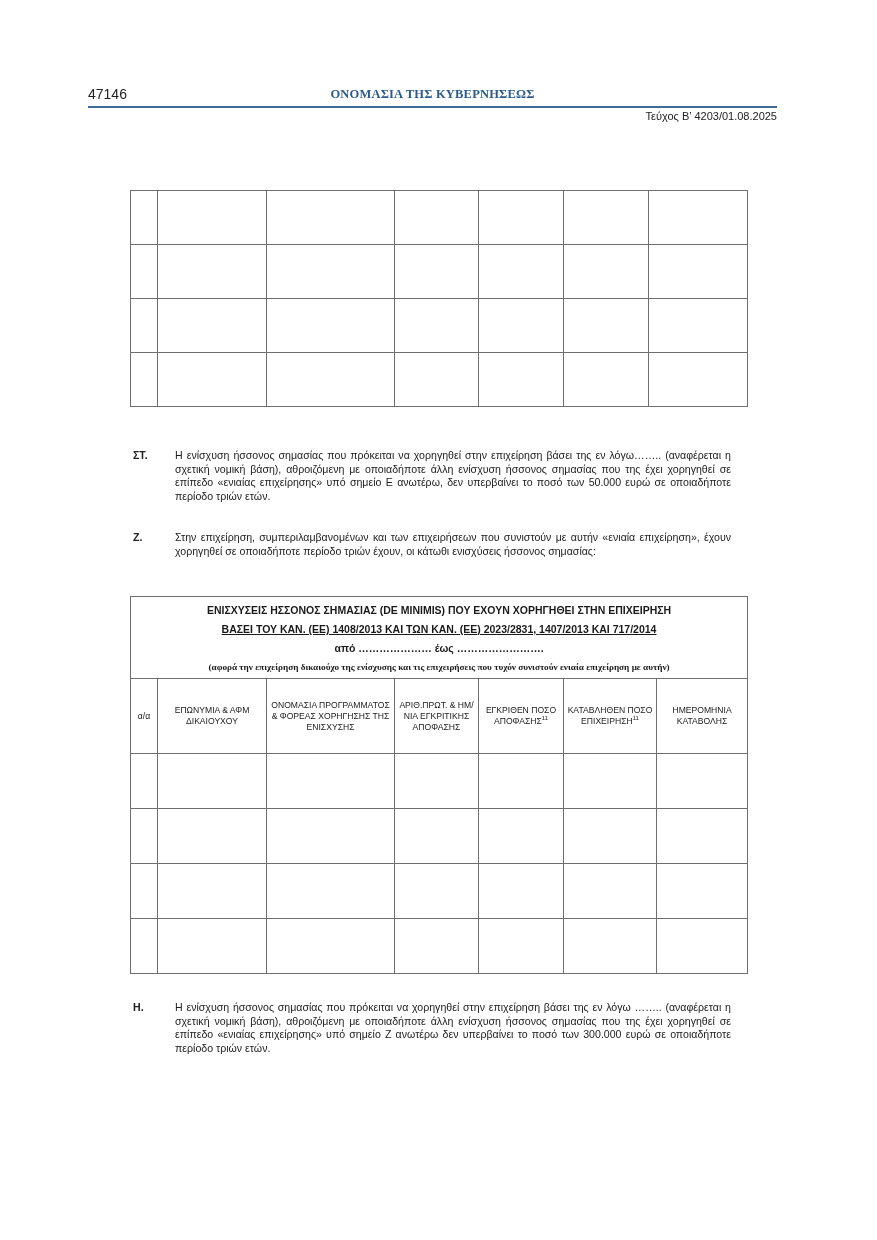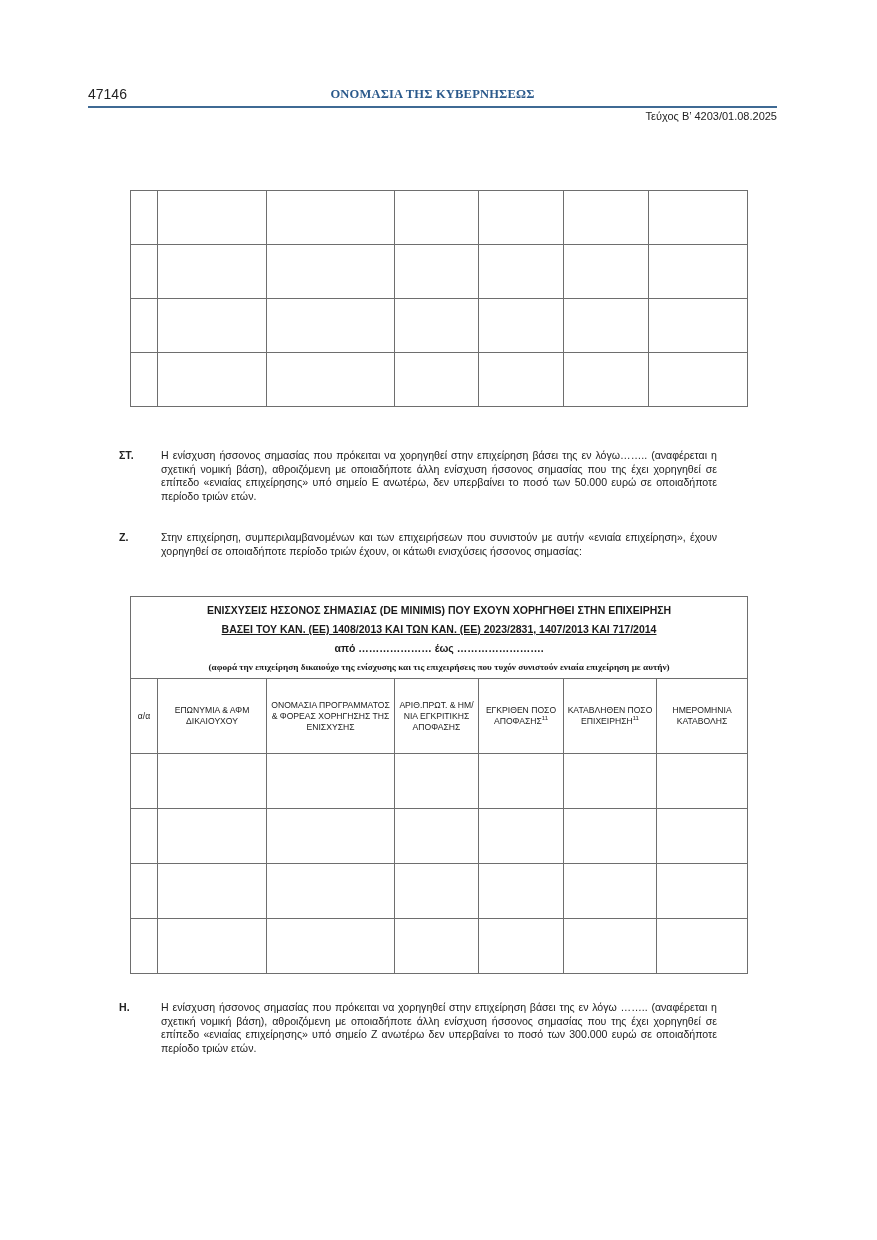--- a/index.html
+++ b/index.html
@@ -19,21 +19,21 @@
     #t1 td { height: 53px; }
     #t2 { left: 130px; top: 596px; width: 617px; }
     #t2 .title-cell { text-align: center; font-size: 10.5px; font-weight: bold; padding: 4px 2px 2px 2px; line-height: 19px; }
     #t2 .title-cell .ul { text-decoration: underline; }
     #t2 .title-cell .small { font-size: 9.2px; line-height: 18px; font-family: Liberation Serif, serif; }
     #t2 th { font-size: 8.6px; font-weight: normal; text-align: center; vertical-align: middle;
              height: 74px; line-height: 11px; padding: 0 1px; }
     #t2 th sup { font-size: 6px; vertical-align: top; position: relative; top: -3px; }
     #t2 td.body { height: 54px; }
 
-    .para { position: absolute; left: 140px; width: 577px; font-size: 10.6px; line-height: 13.5px;
+    .para { position: absolute; left: 154px; width: 577px; font-size: 10.6px; line-height: 13.5px;
             text-align: justify; color: #222; }
     .para .marker { font-weight: bold; display: inline-block; width: 21px; margin-left: 0; }
     .para .text { padding-left: 21px; text-indent: -21px; display: block; }
     #p-st { top: 449px; }
     #p-z { top: 531px; }
     #p-h { top: 993px; margin-top: 8px; }
   </style>
 </head>
 <body>
 

